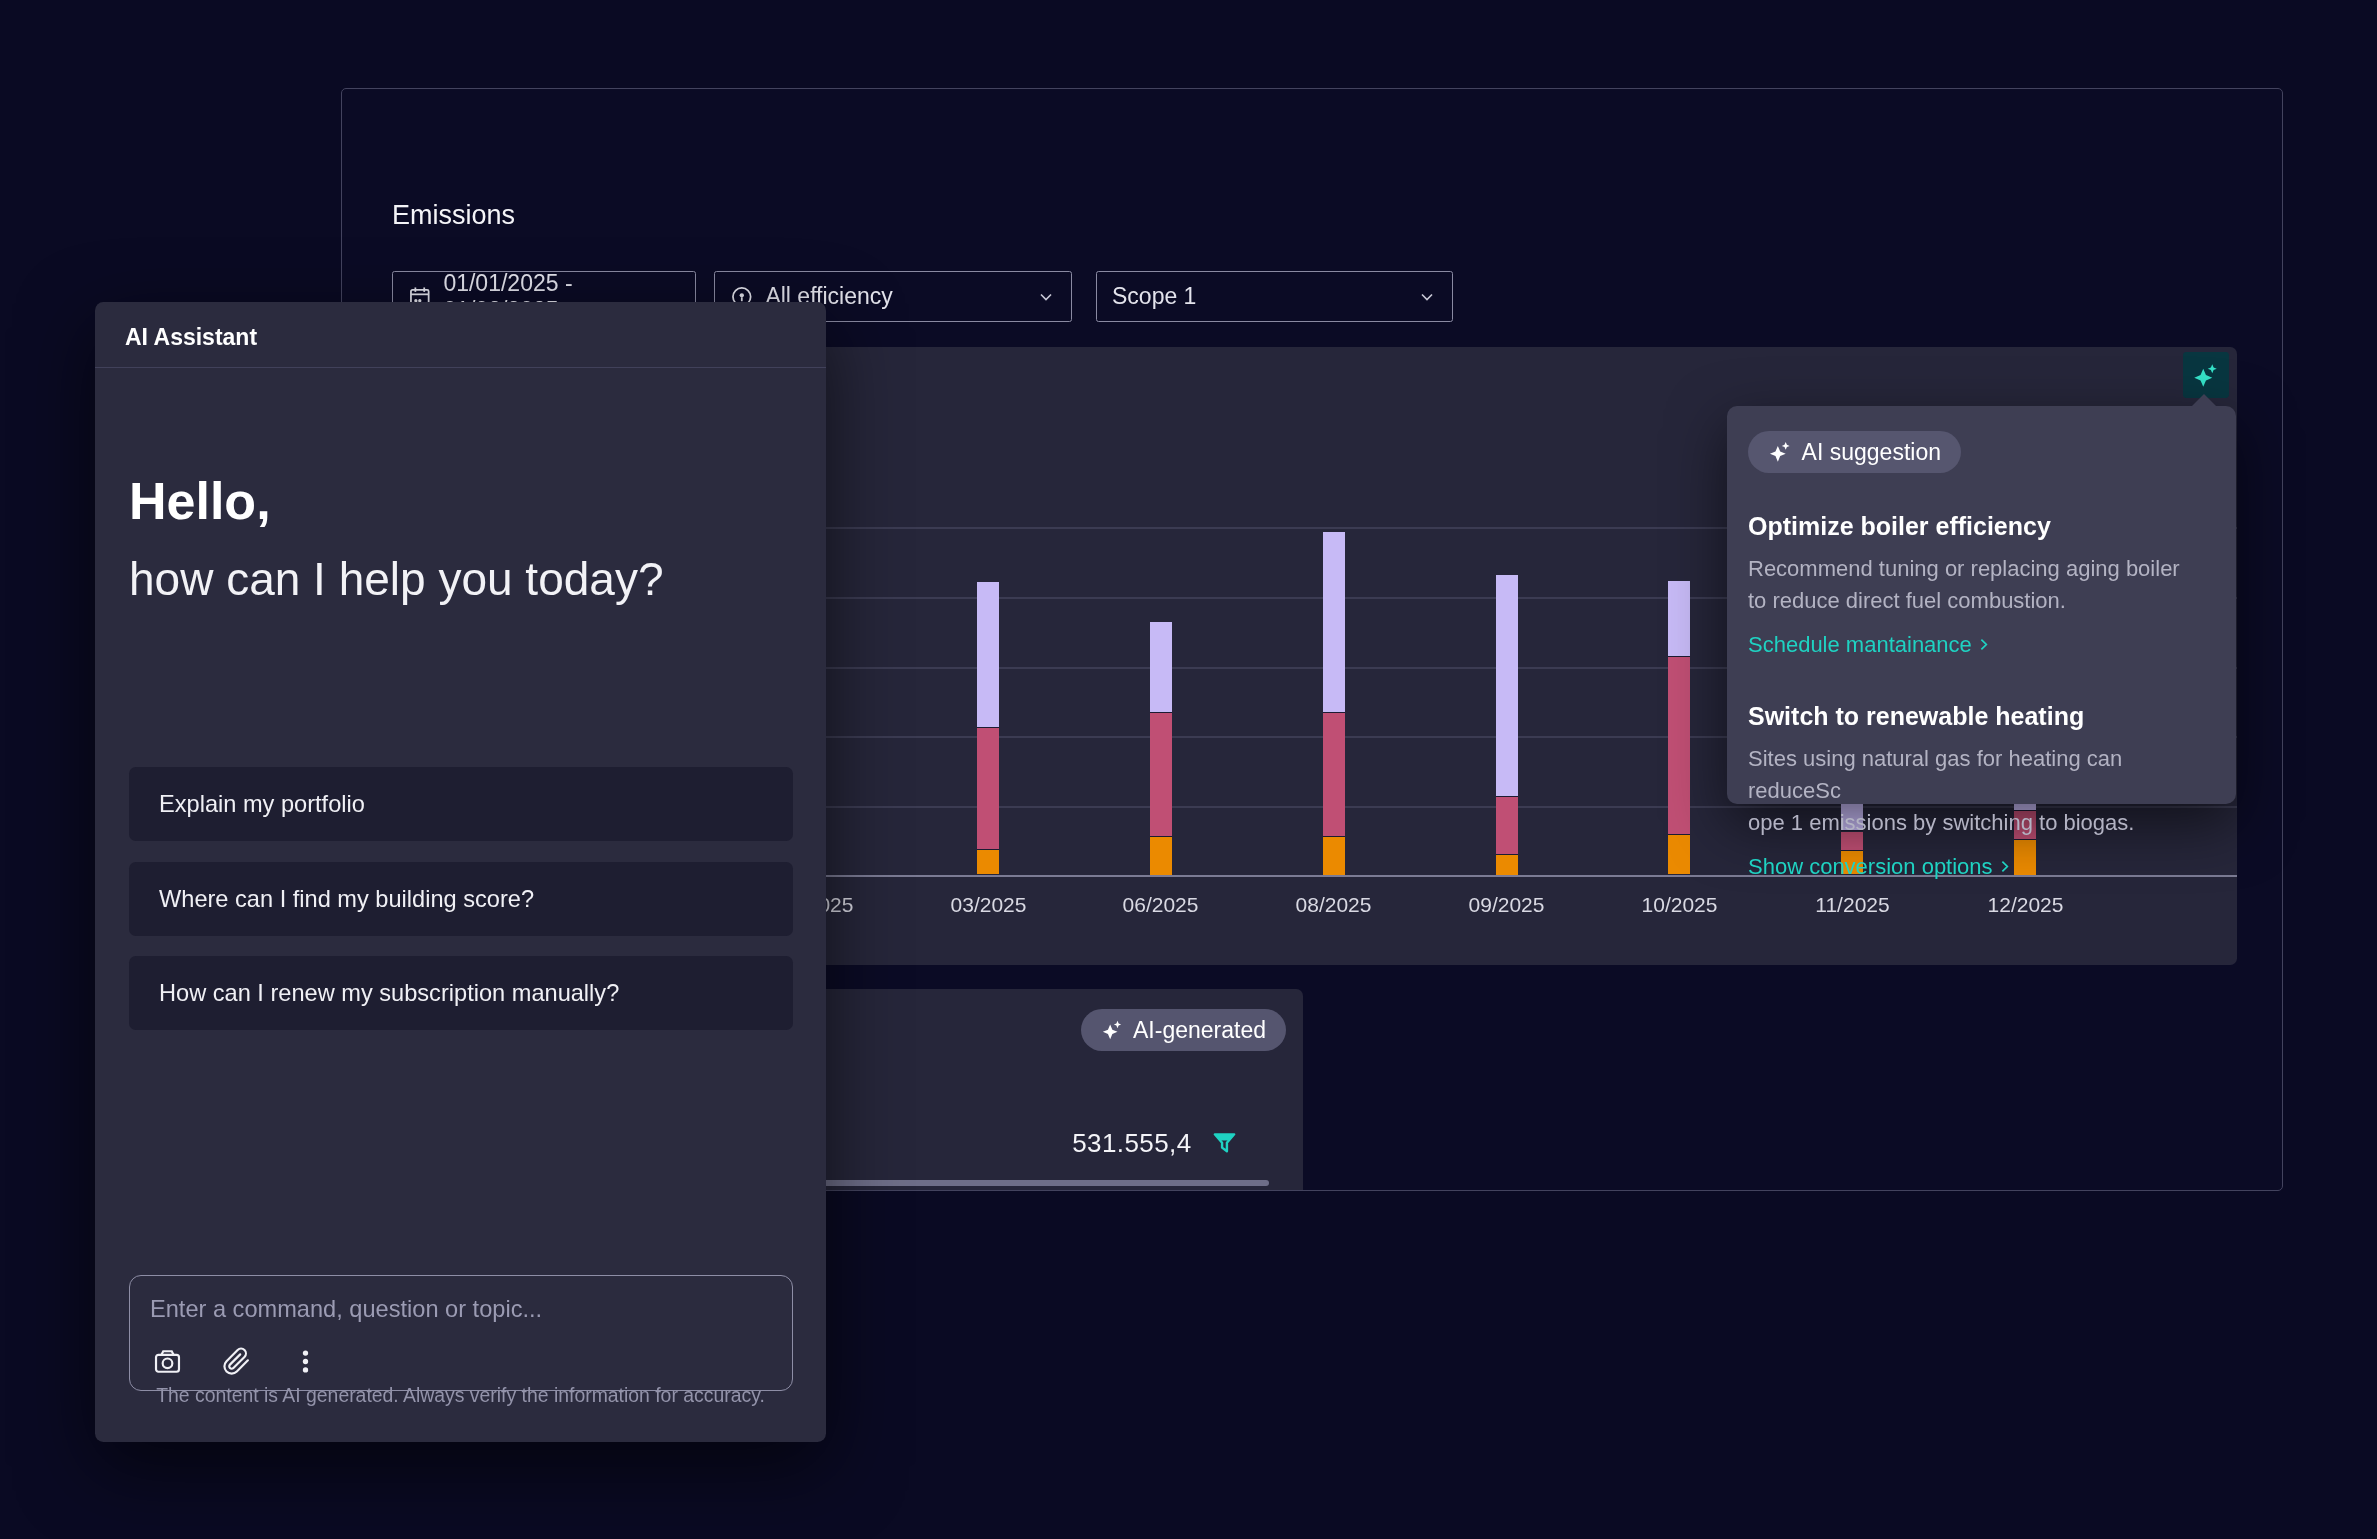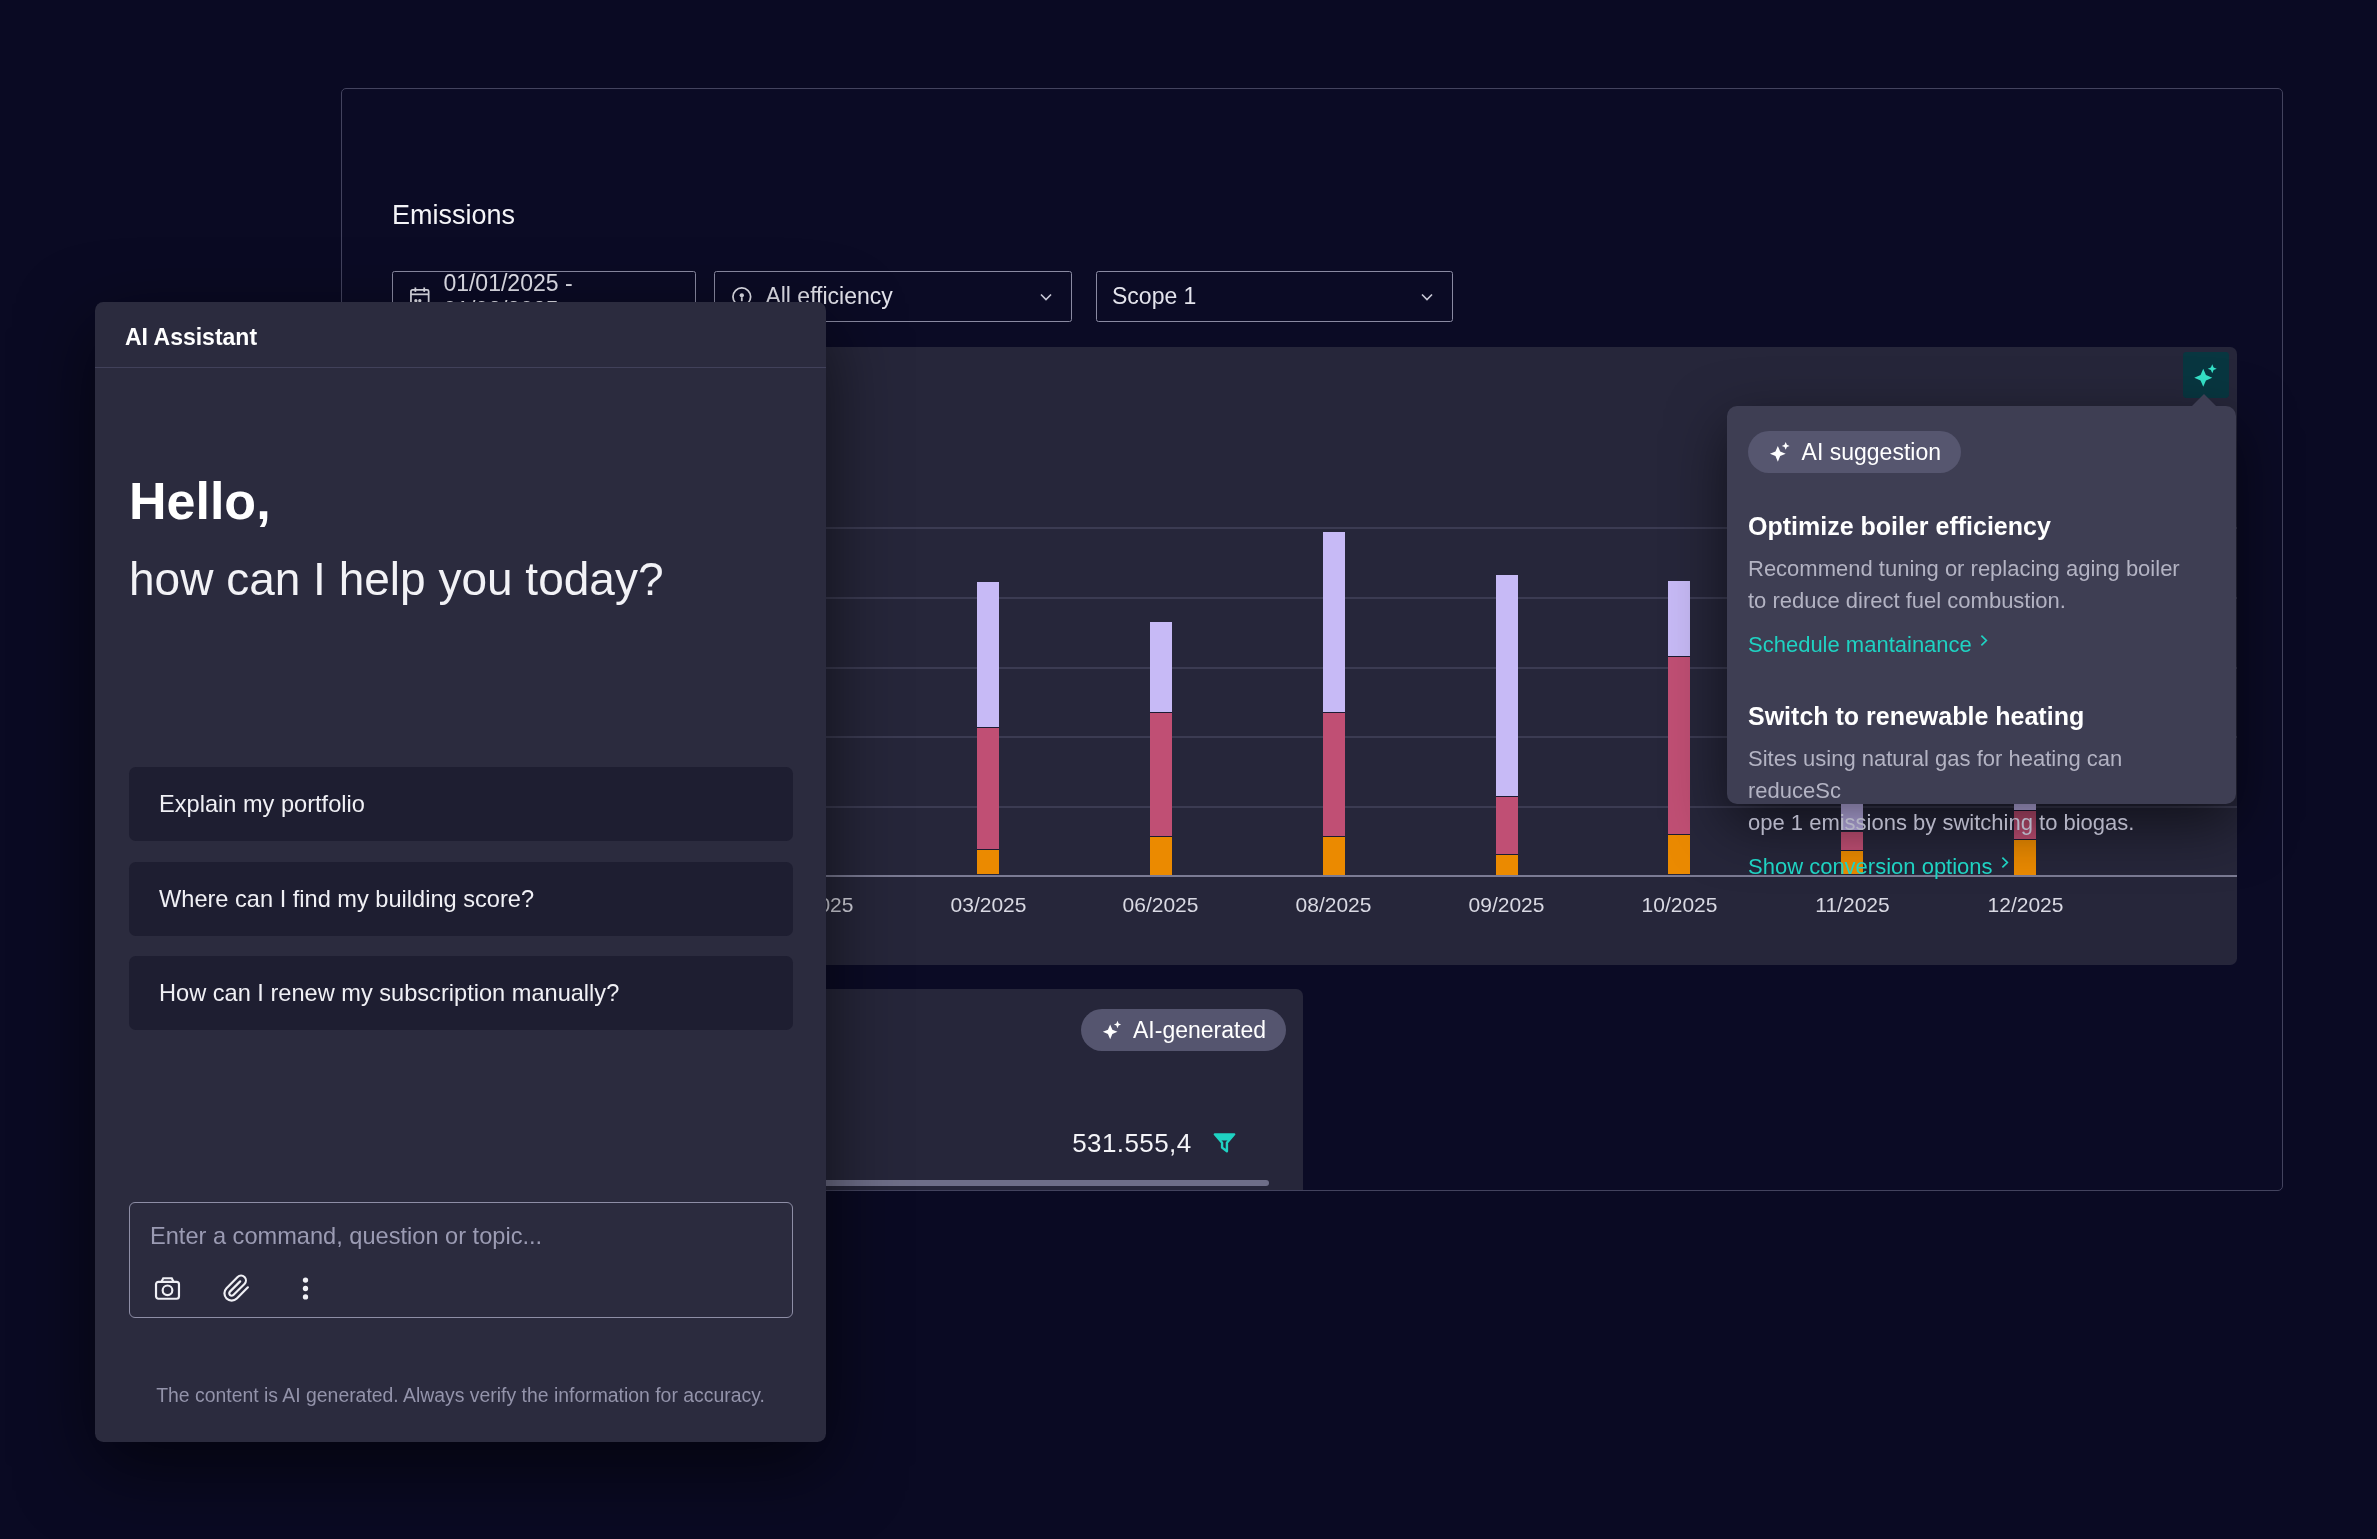--- a/index.html
+++ b/index.html
@@ -119,43 +119,43 @@
   }
   .popover .caret {
     position:absolute; top:-11.8px; left:465px; width:0; height:0;
     border-left:12.6px solid transparent; border-right:12.6px solid transparent;
     border-bottom:12.6px solid #3e3e53;
   }
   .popover .pill { position:static; background:#56566f; margin-bottom:39px; }
   .sugg-title { font-size:25px; font-weight:700; color:#ffffff; margin-bottom:11.8px; }
   .sugg-body  { font-size:22px; line-height:32px; color:#b3b3c3; white-space:pre-line; margin-bottom:15px; }
   .sugg-link  {
-    display:inline-flex; align-items:flex-start; gap:3px;
+    display:inline-flex; align-items:center; gap:3px;
     font-size:22px; color:#1fd2c2; cursor:pointer; margin-bottom:44px;
   }
 
   
   .ai-panel {
     position:absolute; left:95px; top:302px; width:731px; height:1140px;
     background:#2b2b3e; border-radius:8.4px; z-index:50;
     box-shadow:0 25px 76px rgba(0,0,0,0.6);
   }
   .ai-panel .ph-title { position:absolute; left:30px; top:22px; font-size:23px; font-weight:700; color:#ffffff; }
   .ai-panel .divider  { position:absolute; left:0; top:65px; width:100%; height:0.8px; background:#41415a; }
   .greet-1 { position:absolute; left:34px; top:169px; font-size:52px; font-weight:800; color:#ffffff; }
   .greet-2 { position:absolute; left:34px; top:250px; font-size:46px; font-weight:400; color:#f2f2f6; }
   .sugg-btn {
     position:absolute; left:34px; width:664px; height:74px;
     background:#1e1e31; border-radius:6.7px; display:flex; align-items:center;
     padding:0 30px; font-size:23.6px; color:#f0f0f5; cursor:pointer;
   }
   #sb-0 { top:465px; } #sb-1 { top:560px; } #sb-2 { top:654px; }
   .input-box {
-    position:absolute; left:34px; top:900px; width:664px; height:116px;
-    border:1.7px solid #8e8ea6; border-radius:6px; background:transparent;
+    position:absolute; left:34px; top:973px; width:664px; height:116px;
+    border:1.7px solid #8e8ea6; border-radius:12px; background:transparent;
   }
   .input-box input {
     position:absolute; left:20px; top:15px; width:607px; height:37px;
     background:transparent; border:none; outline:none;
     font-family:"Liberation Sans", sans-serif; font-size:23.6px; color:#e8e8f0;
   }
   .input-box input::placeholder { color:#9b9bb3; }
   .input-icons { position:absolute; left:22px; bottom:13.5px; display:flex; gap:39px; align-items:center; }
   .input-icons .ic { width:30px; height:30px; display:flex; align-items:center; justify-content:center; cursor:pointer; }
   .disclaimer { position:absolute; left:0; top:1082px; width:100%; text-align:center; font-size:19.4px; color:#9393aa; }

